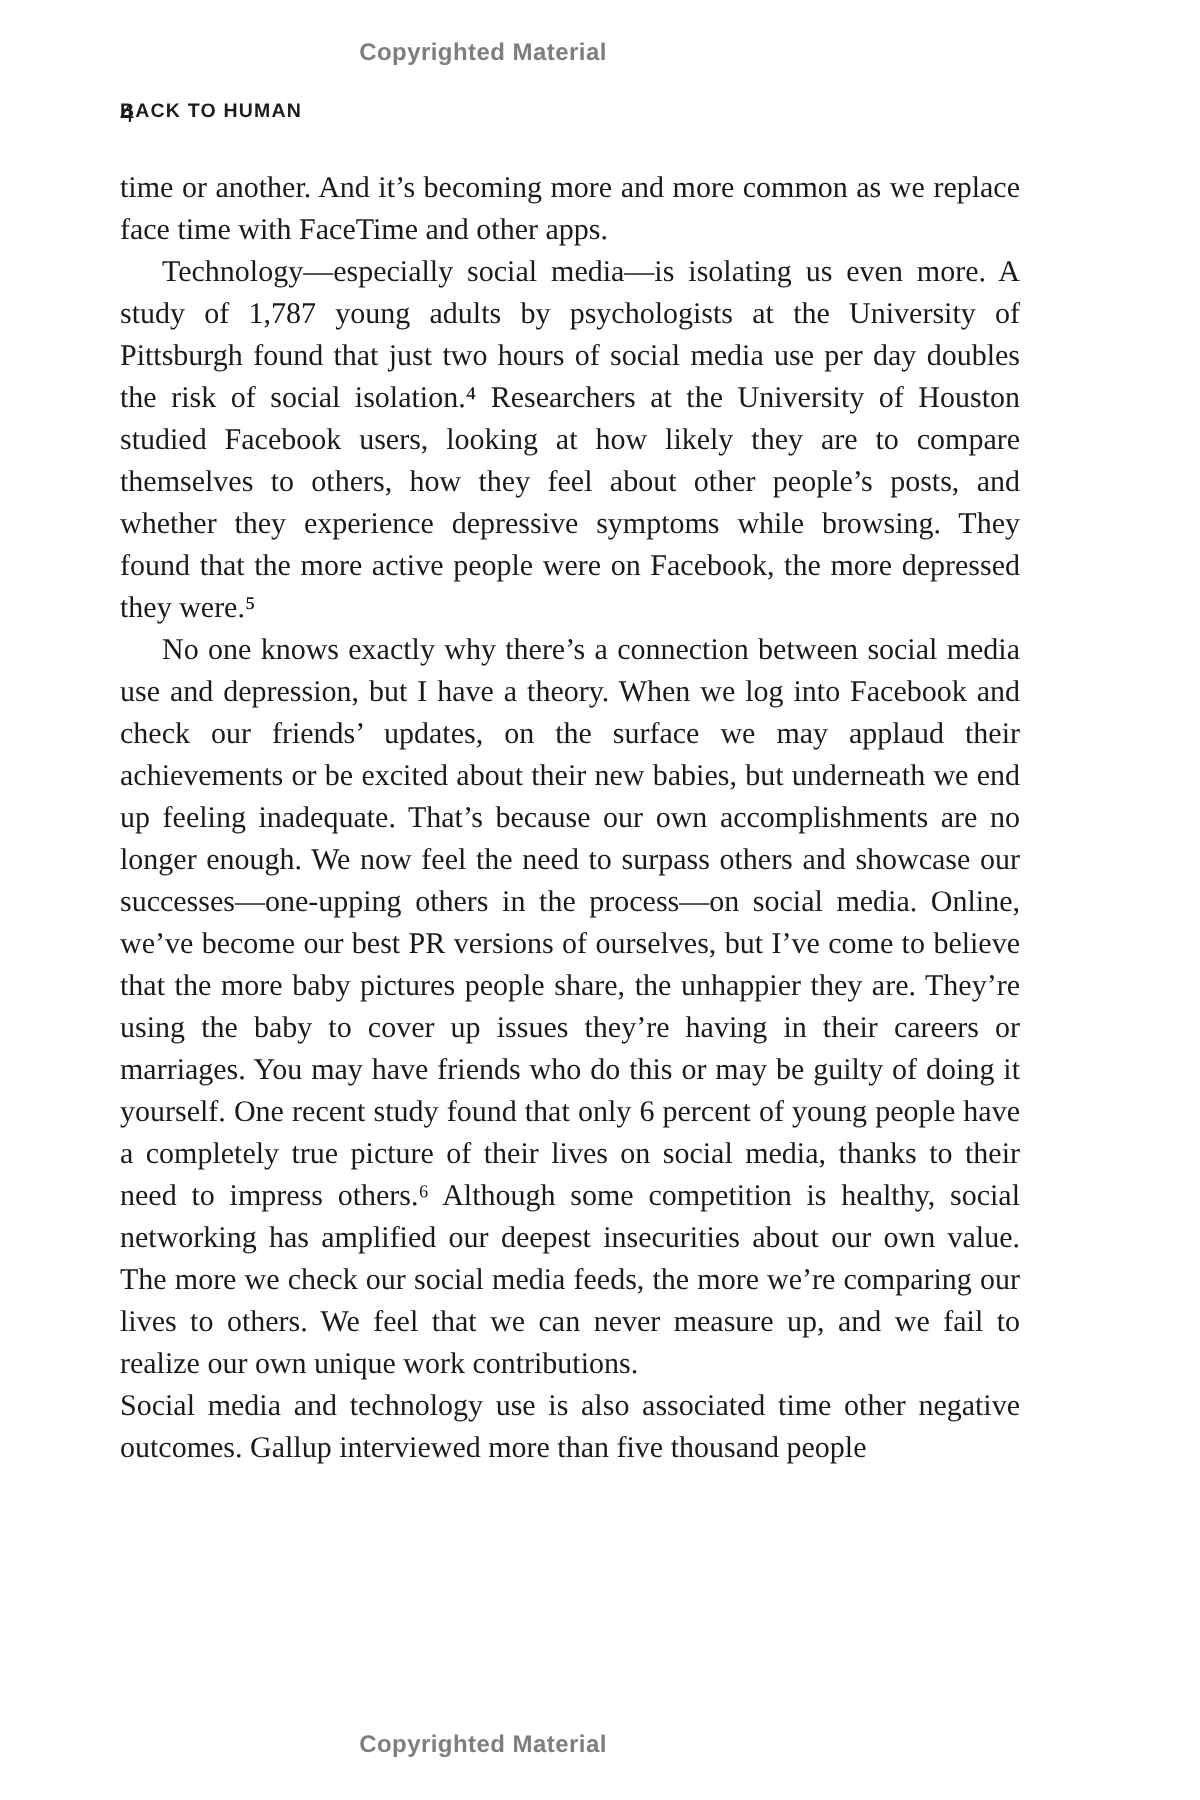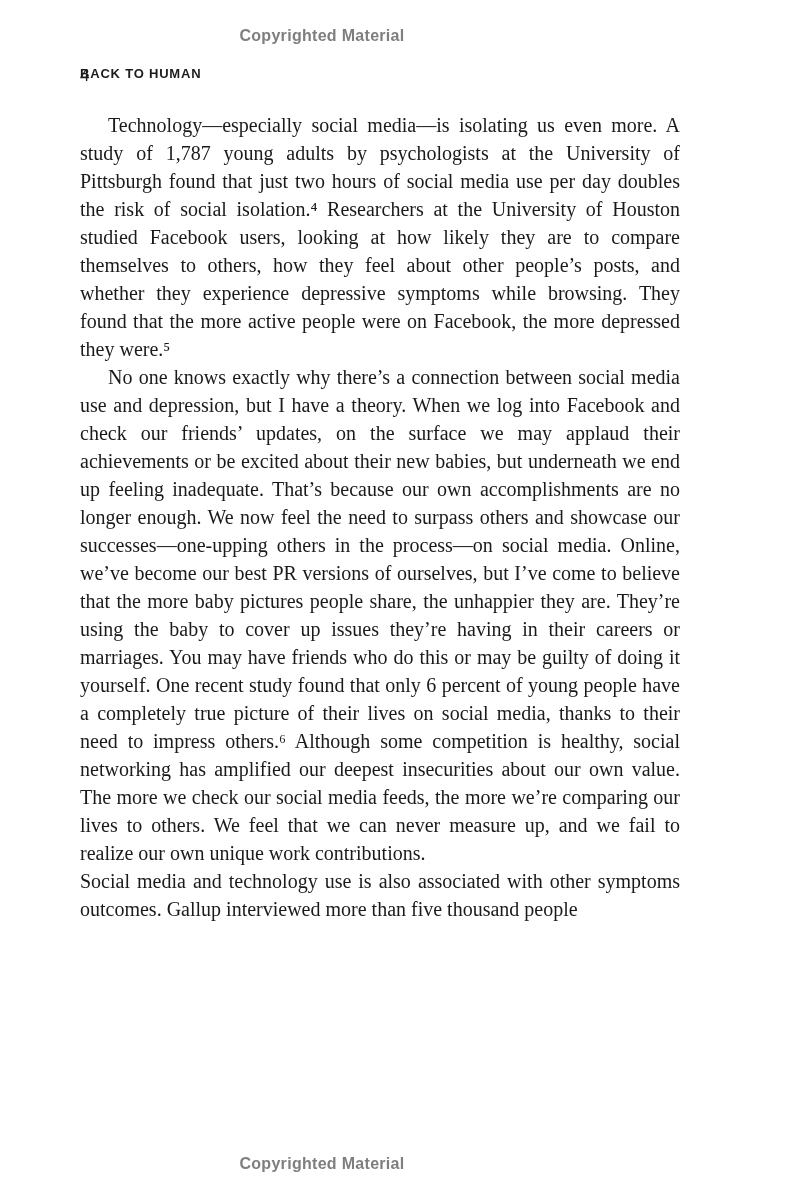--- a/index.html
+++ b/index.html
@@ -87,20 +87,21 @@
 <div id="page">
 
   <div class="watermark top">Copyrighted Material</div>
 
   <div class="header">
     <span class="page-num">4</span>
     <div class="running-head">BACK TO HUMAN</div>
   </div>
 
   <div class="content">
+    <p class="para">time or another. And it’s becoming more and more common as we replace face time with FaceTime and other apps.</p>
     <p class="para indent">Technology—especially social media—is isolating us even more. A study of 1,787 young adults by psychologists at the University of Pittsburgh found that just two hours of social media use per day doubles the risk of social isolation.⁴ Researchers at the University of Houston studied Facebook users, looking at how likely they are to compare themselves to others, how they feel about other people’s posts, and whether they experience depressive symptoms while browsing. They found that the more active people were on Facebook, the more depressed they were.⁵</p>
     <p class="para indent">No one knows exactly why there’s a connection between social media use and depression, but I have a theory. When we log into Facebook and check our friends’ updates, on the surface we may applaud their achievements or be excited about their new babies, but underneath we end up feeling inadequate. That’s because our own accomplishments are no longer enough. We now feel the need to surpass others and showcase our successes—one-upping others in the process—on social media. Online, we’ve become our best PR versions of ourselves, but I’ve come to believe that the more baby pictures people share, the unhappier they are. They’re using the baby to cover up issues they’re having in their careers or marriages. You may have friends who do this or may be guilty of doing it yourself. One recent study found that only 6 percent of young people have a completely true picture of their lives on social media, thanks to their need to impress others.⁶ Although some competition is healthy, social networking has amplified our deepest insecurities about our own value. The more we check our social media feeds, the more we’re comparing our lives to others. We feel that we can never measure up, and we fail to realize our own unique work contributions.</p>
-    <p class="para">Social media and technology use is also associated with other symptoms outcomes. Gallup interviewed more than five thousand people</p>
+    <p class="para">Social media and technology use is also associated time other negative outcomes. Gallup interviewed more than five thousand people</p>
   </div>
 
   <div class="watermark bottom">Copyrighted Material</div>
 
 </div>
 
 </body></html>

